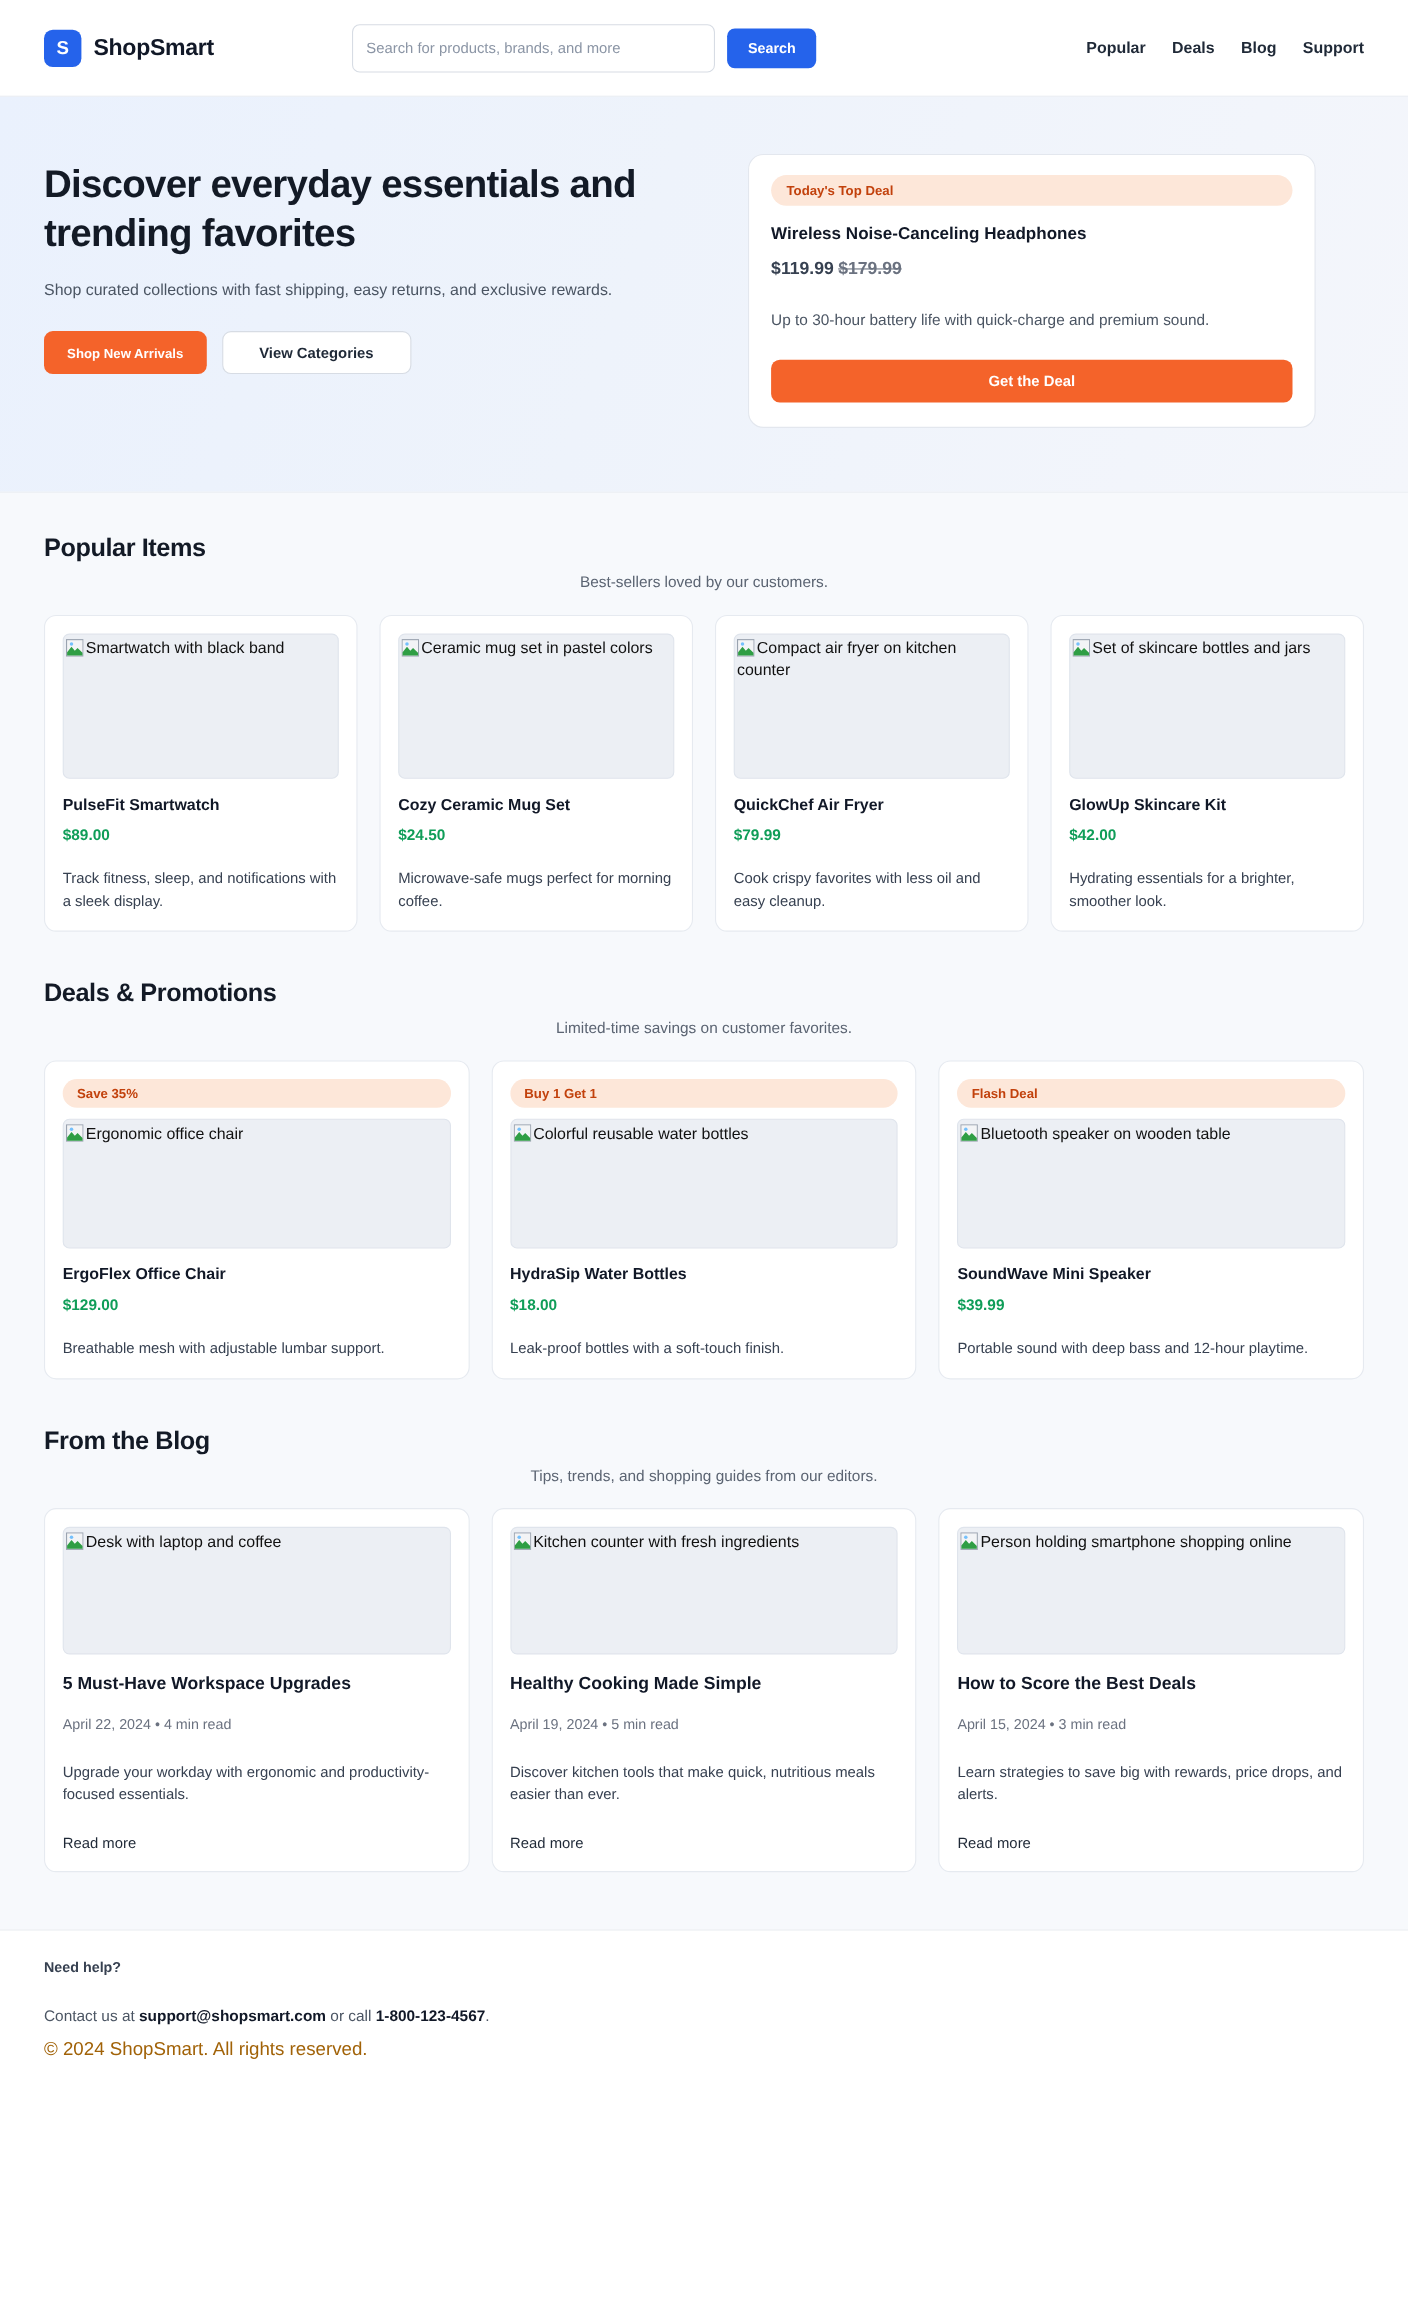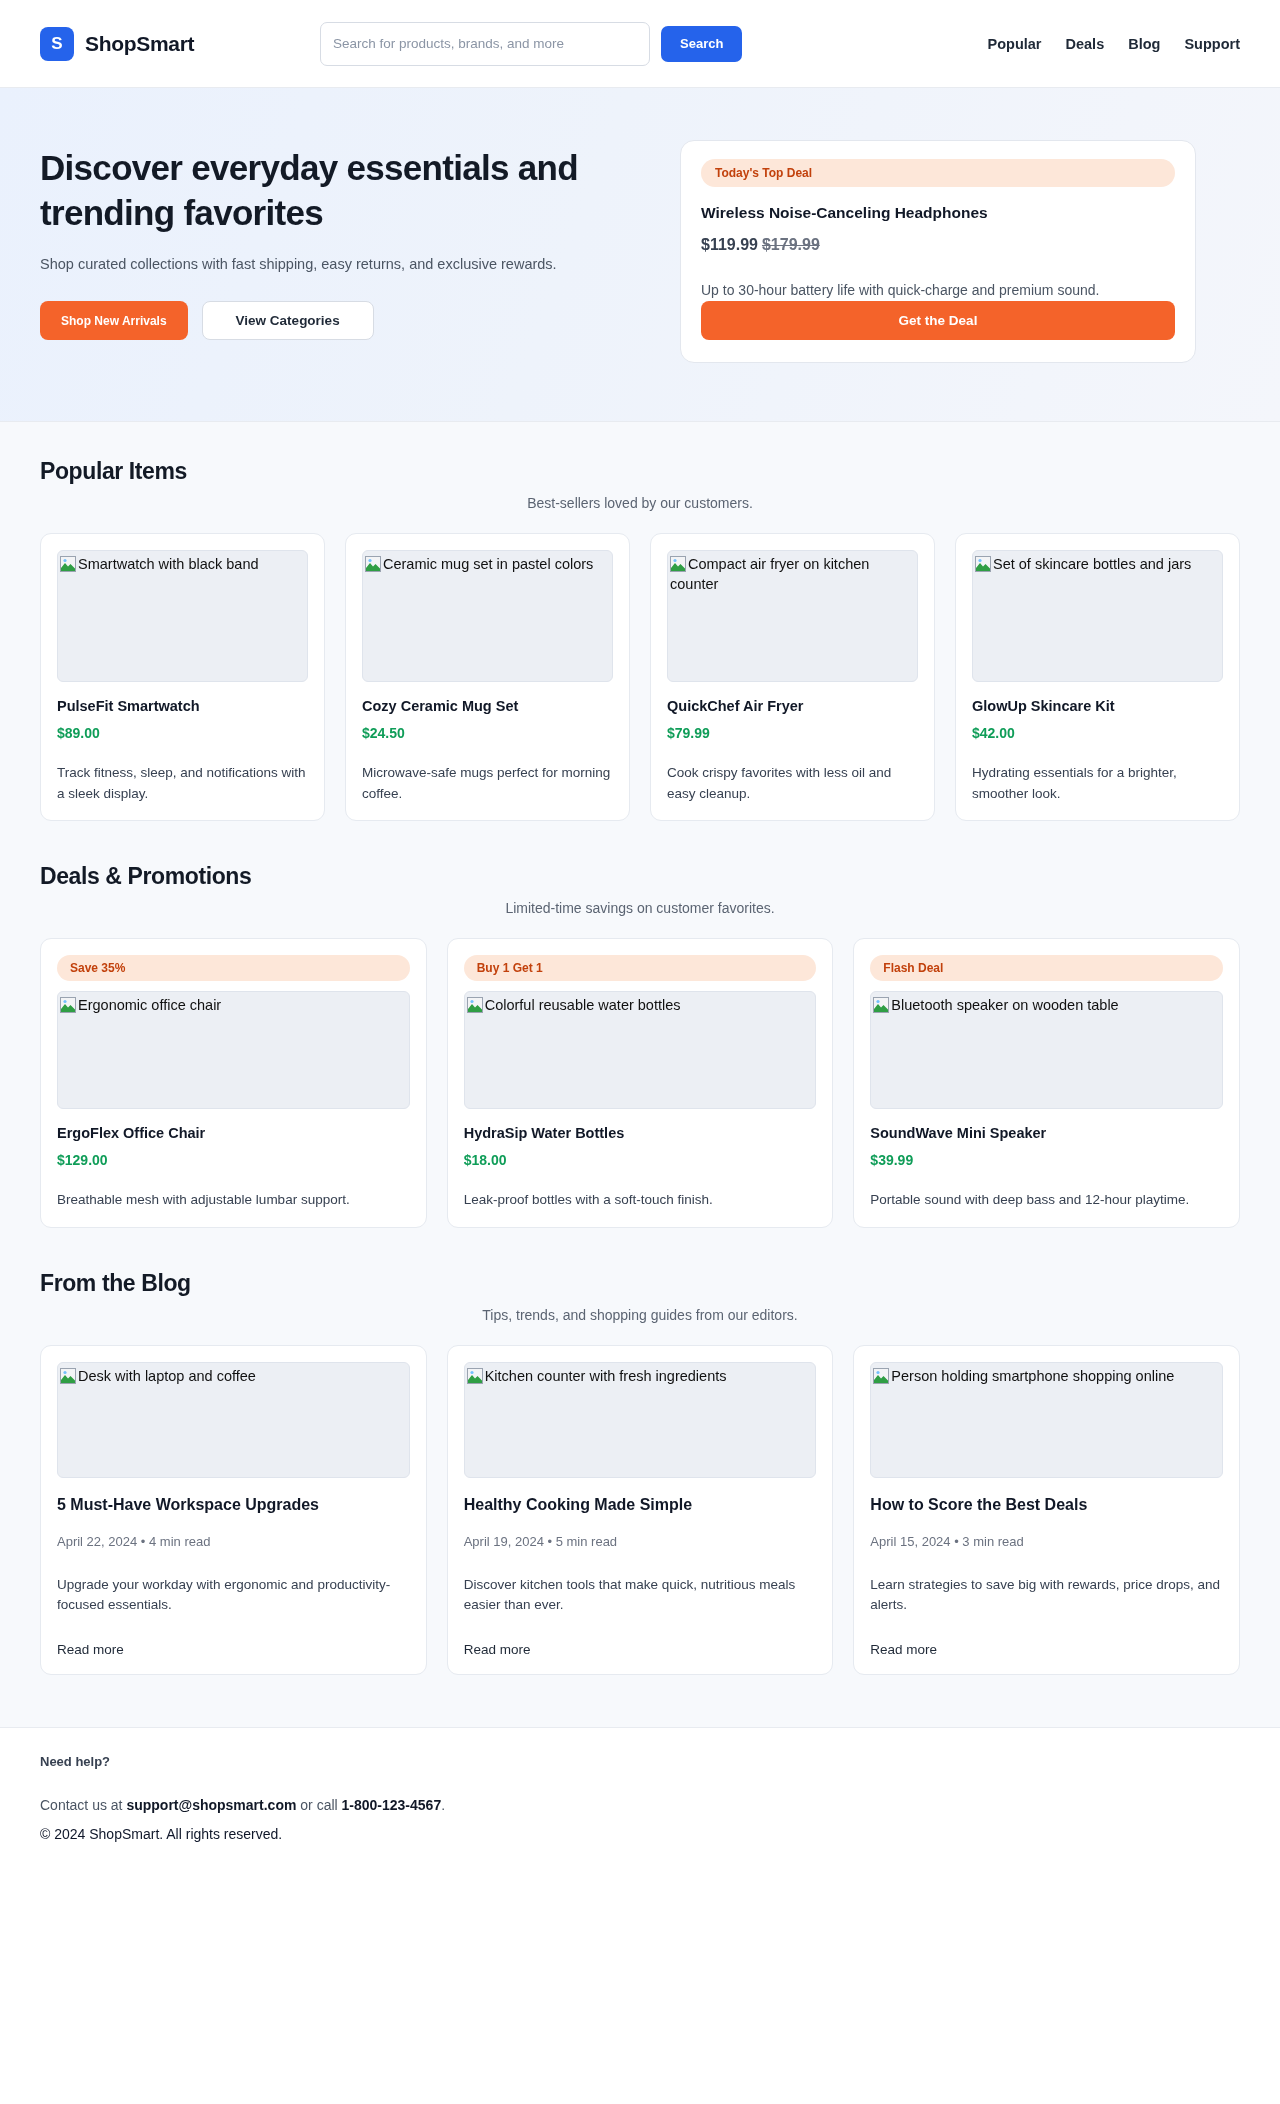--- a/index.html
+++ b/index.html
@@ -133,20 +133,21 @@
   .deal-title {
     font-size: 15.5px;
     font-weight: bold;
     color: #111827;
     margin: 17px 0 0 0;
   }
   .deal-prices { margin-top: 14px; font-size: 16px; font-weight: bold; color: #374151; }
   .deal-old { text-decoration: line-through; color: #6b7280; margin-left: 4px; }
   .deal-desc { font-size: 14px; color: #4b5563; margin-top: 26px; line-height: 1.5; }
   .deal-cta {
+    margin-top: 26px;
     width: 100%;
     background: #f4632a;
     color: #fff;
     border: none;
     border-radius: 8px;
     padding: 12px 0;
     font-size: 13.5px;
     font-weight: bold;
     font-family: "Liberation Sans", sans-serif;
     cursor: pointer;
@@ -219,21 +220,21 @@
 
   
   .footer {
     background: #fff;
     border-top: 1px solid #e8ebf0;
     padding: 26px 40px 30px 40px;
   }
   .footer-h { font-size: 13px; font-weight: bold; color: #374151; margin-bottom: 28px; }
   .footer-line { font-size: 14px; color: #4b5563; margin-bottom: 13px; }
   .footer-line b { color: #111827; }
-  .footer-copy { font-size: 14px; color: #0f172a; }
+  .footer-copy { font-size: 17px; color: #a16207; }
 </style>
 </head>
 <body>
 
 <div class="header">
   <div class="brand">
     <div class="brand-logo">S</div>
     <div class="brand-name">ShopSmart</div>
   </div>
   <div class="search-wrap">

